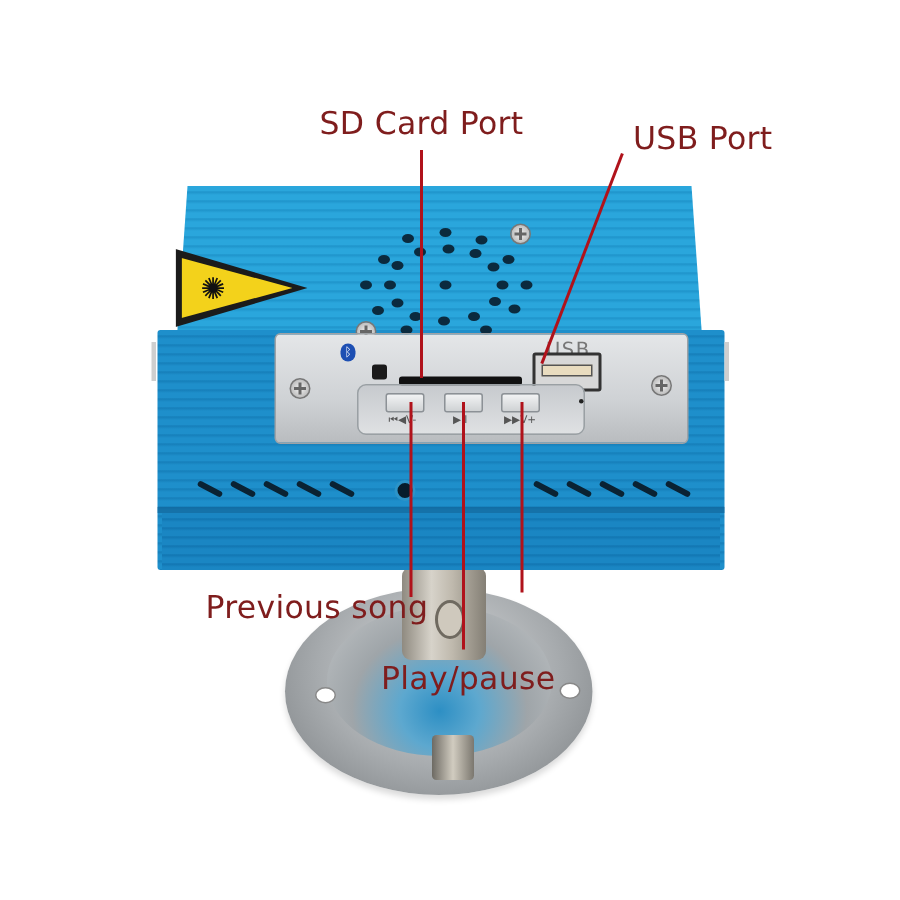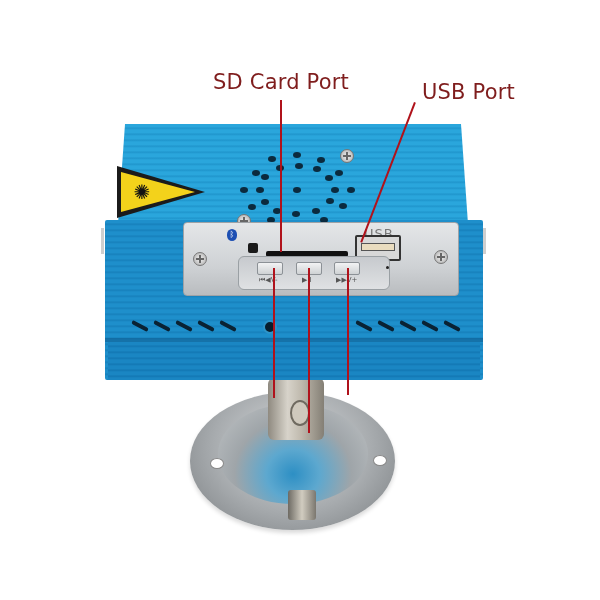--- a/index.html
+++ b/index.html
@@ -149,13 +149,15 @@
   </div>
 
   <div class="leader" style="left:280px; top:100px; height:152px;"></div>
   <div class="leader" style="left:414px; top:102px; height:150px; transform-origin: top left; transform: rotate(21deg);"></div>
   <div class="leader" style="left:273px; top:268px; height:130px;"></div>
   <div class="leader" style="left:308px; top:268px; height:165px;"></div>
   <div class="leader" style="left:347px; top:268px; height:127px;"></div>
 
   <div class="label" style="left:213px; top:70px;">SD Card Port</div>
   <div class="label" style="left:422px; top:80px;">USB Port</div>
+  <div class="label" style="left:137px; top:393px;">Previous song</div>
+  <div class="label" style="left:254px; top:440px;">Play/pause</div>
 </div>
 
 </body></html>

